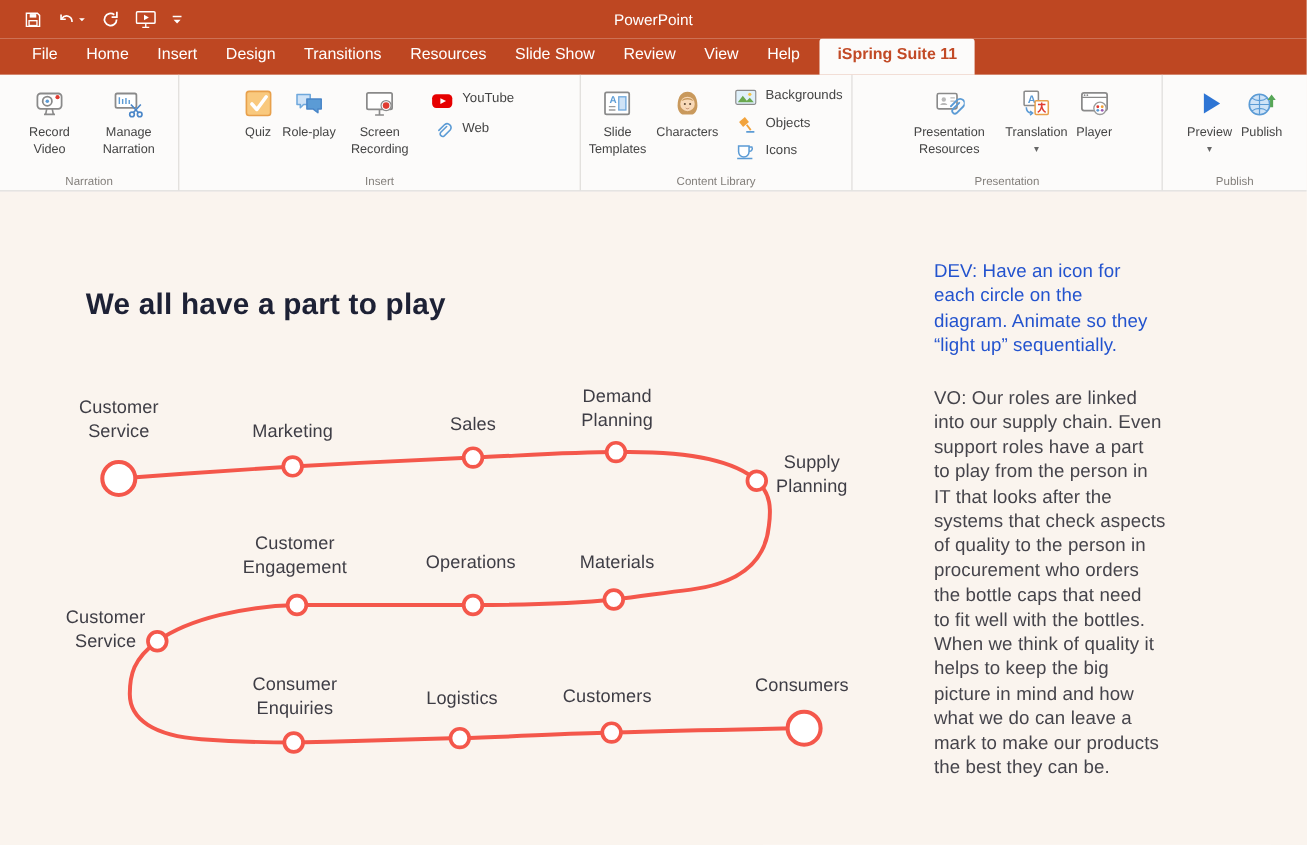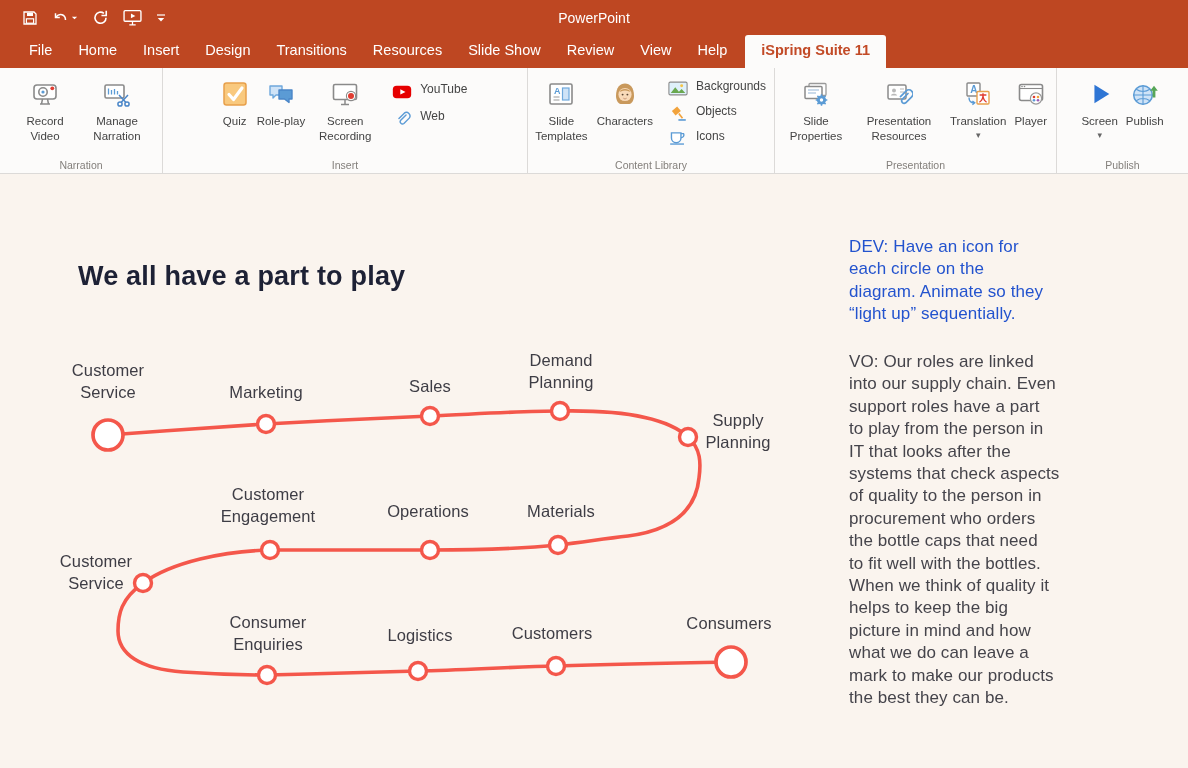--- a/index.html
+++ b/index.html
@@ -258,33 +258,20 @@
           <span>Icons</span>
         </div>
       </div>
       <div class="rgroup-label">Content Library</div>
     </div>
 
     <div class="rgroup" style="width:282px">
       <div class="rbtn">
         <span class="ricon">
           <svg width="28" height="28" viewBox="0 0 28 28">
-              <rect x="7" y="3.5" width="17" height="12" rx="1" fill="#fff" stroke="#9A9A9A" stroke-width="1.3"></rect>
-              <rect x="3" y="6.5" width="17" height="12" rx="1" fill="#fff" stroke="#8A8A8A" stroke-width="1.5"></rect>
-              <path d="M6 10h11M6 13h8" stroke="#B9CEE3" stroke-width="1.5"></path>
-              <circle cx="19.5" cy="20" r="4.6" fill="#5B9BD5"></circle>
-              <circle cx="19.5" cy="20" r="1.7" fill="#fff"></circle>
-              <path d="M19.5 14.2v2M19.5 23.8v2M25.3 20h-2M15.7 20h-2M23.6 15.9l-1.4 1.4M16.8 22.7l-1.4 1.4M23.6 24.1l-1.4-1.4M16.8 17.3l-1.4-1.4" stroke="#5B9BD5" stroke-width="1.5"></path>
-            </svg>
-        </span>
-        <span class="rlabel">Slide Properties</span>
-      </div>
-      <div class="rbtn">
-        <span class="ricon">
-          <svg width="28" height="28" viewBox="0 0 28 28">
               <rect x="3" y="5" width="18" height="14" rx="1.5" fill="#fff" stroke="#8A8A8A" stroke-width="1.5"></rect>
               <circle cx="9" cy="10.5" r="2" fill="#B9B9B9"></circle>
               <path d="M5.8 15.5c.6-2.4 5.8-2.4 6.4 0z" fill="#B9B9B9"></path>
               <path d="M15 9h4M15 12h4" stroke="#B9B9B9" stroke-width="1.2"></path>
               <path d="M25 12.5l-5.8 5.8a2.5 2.5 0 0 0 3.5 3.5l6-6a4 4 0 0 0-5.7-5.7L17.5 15.6" fill="none" stroke="#5B9BD5" stroke-width="1.7" stroke-linecap="round" transform="translate(-2,1)"></path>
             </svg>
         </span>
         <span class="rlabel wide">Presentation Resources</span>
       </div>
       <div class="rbtn">
@@ -320,21 +307,21 @@
       <div class="rgroup-label">Presentation</div>
     </div>
 
     <div class="rgroup">
       <div class="rbtn">
         <span class="ricon">
           <svg width="26" height="26" viewBox="0 0 28 28">
               <path d="M8 4l16 10L8 24z" fill="#2E75D4"></path>
             </svg>
         </span>
-        <span class="rlabel">Screen</span>
+        <span class="rlabel">Preview</span>
         <span class="caret">▾</span>
       </div>
       <div class="rbtn">
         <span class="ricon">
           <svg width="28" height="28" viewBox="0 0 28 28">
               <circle cx="12" cy="15" r="9.3" fill="#CFE3F7" stroke="#5B9BD5" stroke-width="1.5"></circle>
               <path d="M12 5.7v18.6M2.7 15h18.6M5.2 9.2a11.5 11.5 0 0 0 13.6 0M5.2 20.8a11.5 11.5 0 0 1 13.6 0" fill="none" stroke="#5B9BD5" stroke-width="1.1"></path>
               <path d="M19.2 10.8L23 5.8l3.8 5h-2.4v6.8h-2.8v-6.8z" fill="#57A657"></path>
             </svg>
         </span>

